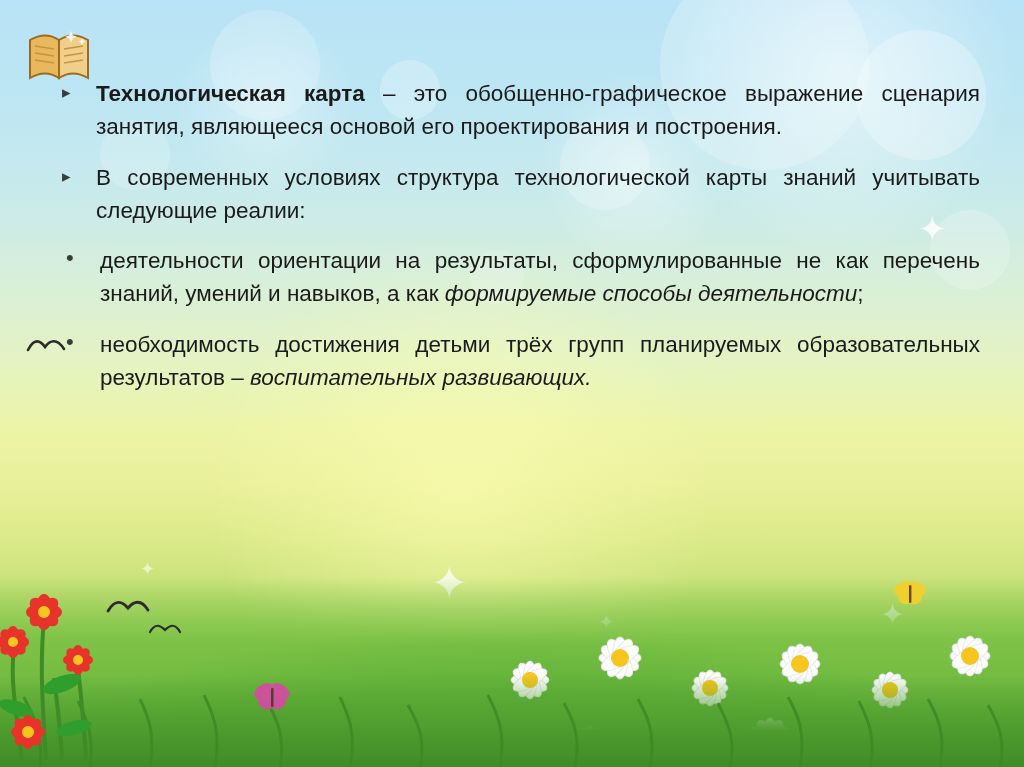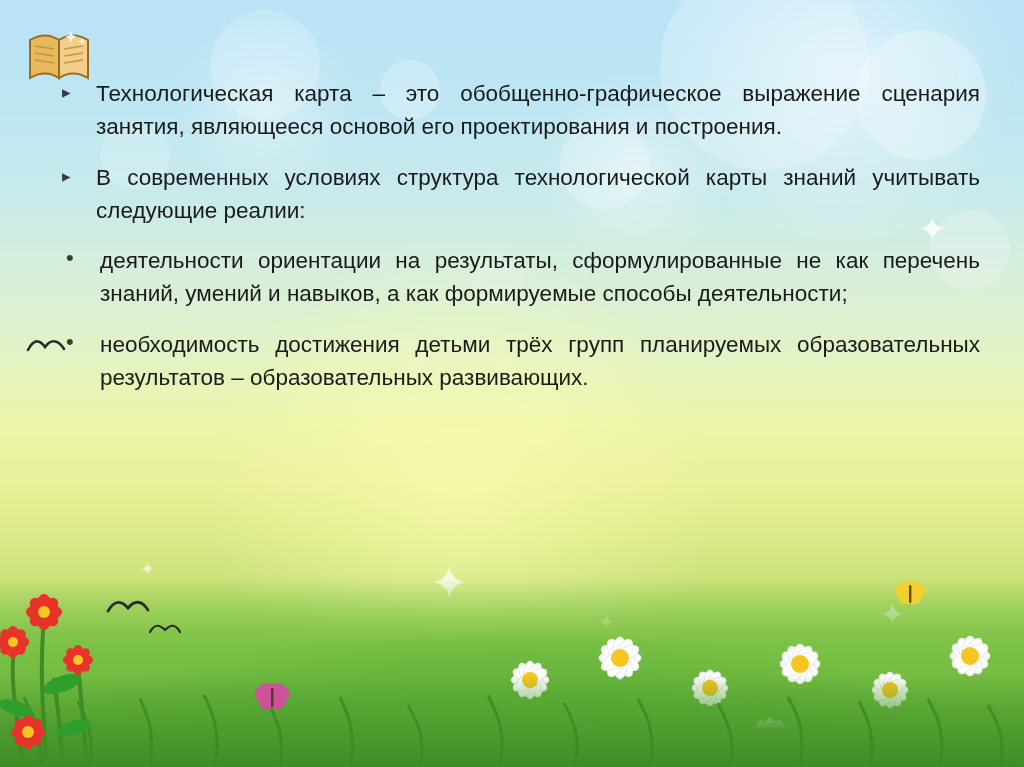--- a/index.html
+++ b/index.html
@@ -120,22 +120,22 @@
     padding-left: 4px;
   }
   .ptext {
     flex: 1 1 auto;
     font-size: 22.5px;
     line-height: 1.46;
     color: #1a1a1a;
     text-align: justify;
     text-justify: inter-word;
   }
-  .ptext .b { font-weight: normal; }
-  .ptext .i { }
+  .ptext .b { font-weight: bold; }
+  .ptext .i { font-style: italic; }
   .p-gap { height: 8px; }
 
   
   .redflower { position: absolute; pointer-events: none; }
   .daisy { position: absolute; pointer-events: none; }
   .butterfly { position: absolute; pointer-events: none; }
   .bird { position: absolute; pointer-events: none; }
 </style>
 </head>
 <body>
@@ -409,18 +409,18 @@
       <div class="ptext">
         <span>деятельности ориентации на результаты,  сформулированные не как перечень знаний, умений и навыков, а как </span><span class="i">формируемые способы деятельности</span><span>;</span>
       </div>
     </div>
 
     <div class="p-gap"></div>
 
     <div class="para">
       <div class="bullet dot">•</div>
       <div class="ptext">
-        <span>необходимость достижения детьми трёх групп планируемых образовательных результатов  –  </span><span class="i">образовательных развивающих.</span>
+        <span>необходимость достижения детьми трёх групп планируемых образовательных результатов  –  </span><span class="i">воспитательных развивающих.</span>
       </div>
     </div>
 
   </div>
 </div>
 
 </body></html>

